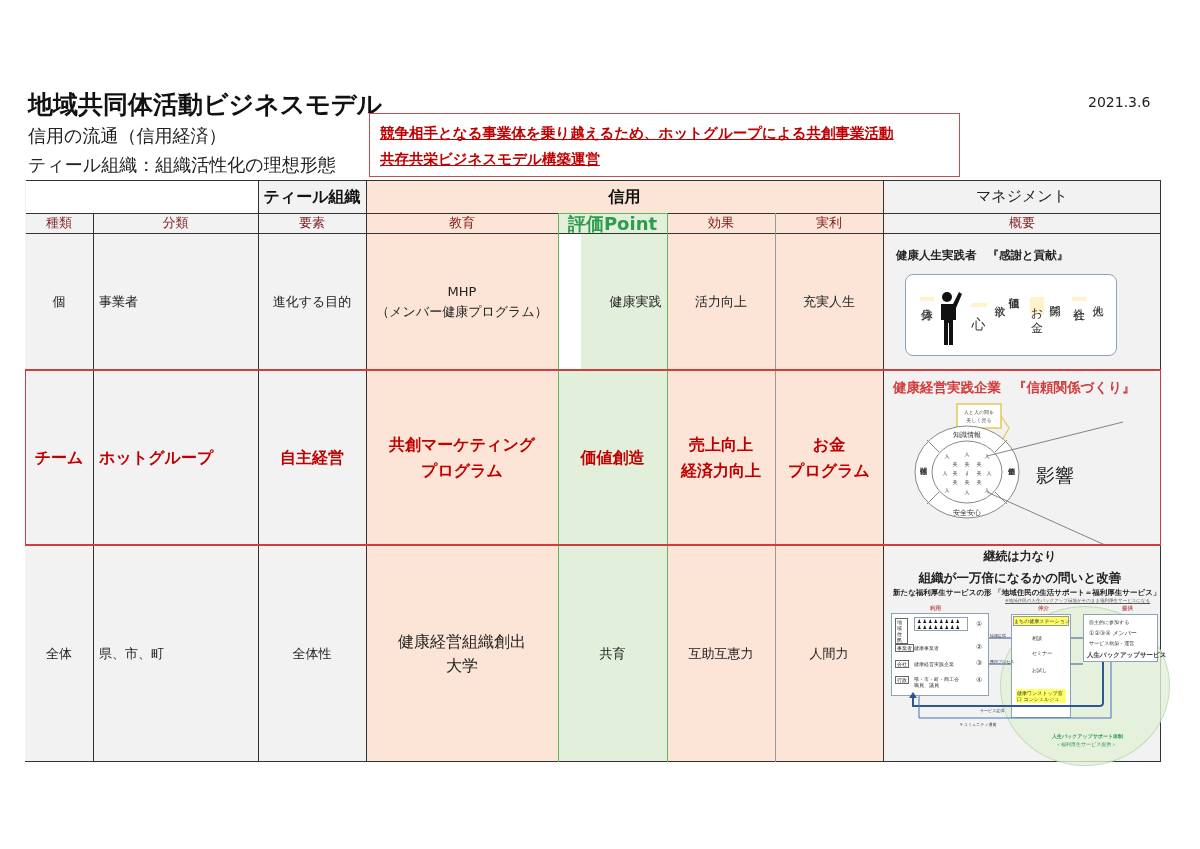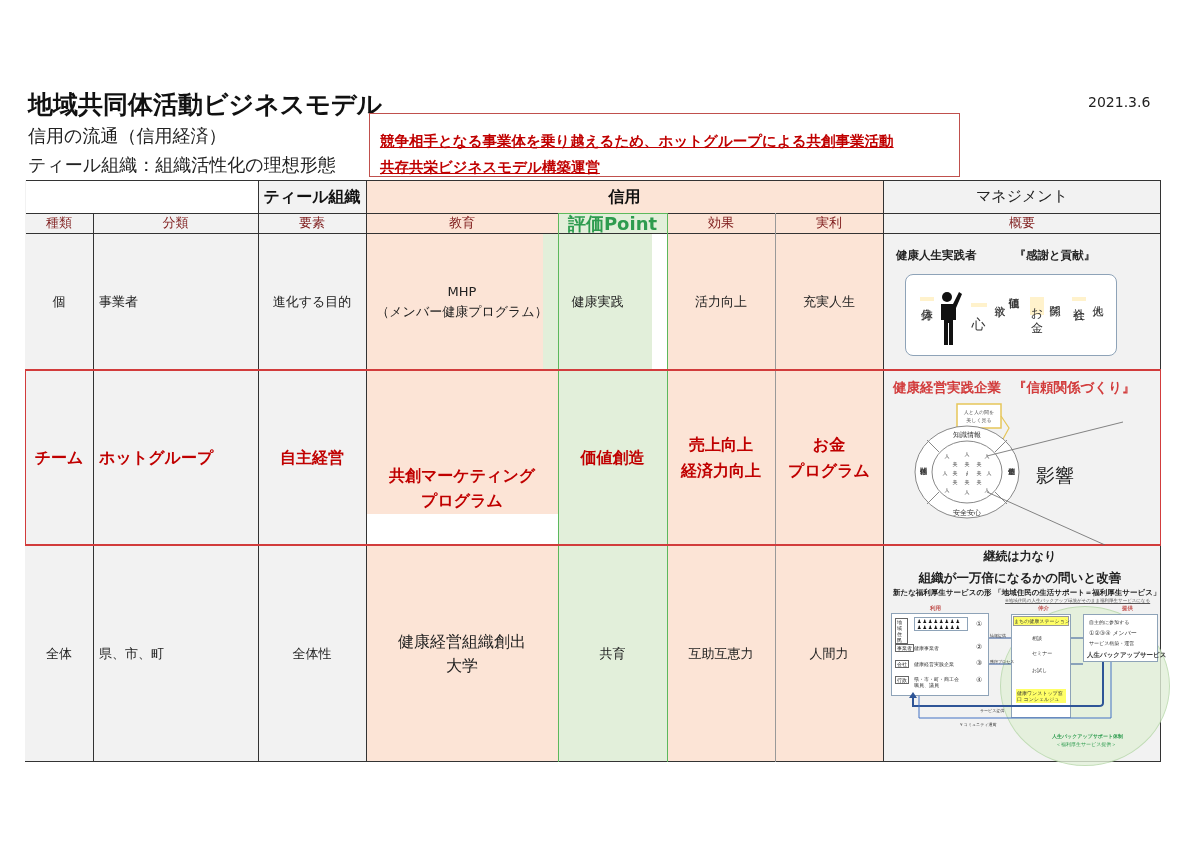--- a/index.html
+++ b/index.html
@@ -4,21 +4,21 @@
 <style>
   * { box-sizing: border-box; margin: 0; padding: 0; }
   html, body { width: 1200px; height: 849px; background: #ffffff; overflow: hidden; }
   body { position: relative; font-family: "DejaVu Sans", "Liberation Sans", sans-serif; color: #222; }
 
   .title { position: absolute; left: 28px; top: 88px; font-size: 25px; font-weight: bold; color: #111; letter-spacing: 0px; }
   .subtitle1 { position: absolute; left: 28px; top: 124px; font-size: 18px; color: #222; }
   .subtitle2 { position: absolute; left: 28px; top: 153px; font-size: 18px; color: #222; }
   .date { position: absolute; left: 1068px; top: 94px; font-size: 14px; color: #222; margin-left: 20px; }
 
-  .callout { position: absolute; left: 369px; top: 113px; width: 591px; height: 64px; border: 1.5px solid #c0504d; background: #fff; padding: 14px 10px; }
+  .callout { position: absolute; left: 369px; top: 113px; width: 591px; height: 64px; border: 1.5px solid #c0504d; background: #fff; padding: 6px 10px; }
   .callout div { color: #c00000; font-weight: bold; font-size: 14.5px; text-decoration: underline; line-height: 26px; white-space: nowrap; }
 
   
   .tbl { position: absolute; left: 25px; top: 180px; width: 1136px; height: 582px; }
   .cell { position: absolute; display: flex; align-items: center; justify-content: center; text-align: center; font-size: 13px; line-height: 1.5; }
   .gray { background: #f2f2f2; }
   .peach { background: #fce4d6; }
   .green { background: #e2efda; }
   .hdr-big { font-size: 16px; font-weight: bold; color: #111; }
   .hdr-mgmt { font-size: 15px; color: #222; }
@@ -30,21 +30,21 @@
 
   .line-h { position: absolute; height: 0; border-top: 1.5px solid #333; }
   .line-v { position: absolute; width: 0; border-left: 1.5px solid #333; }
   .thin-v { position: absolute; width: 0; border-left: 1px solid #999; }
   .green-v { position: absolute; width: 0; border-left: 1.5px solid #5cb85c; }
   .red-h { position: absolute; height: 0; border-top: 2px solid #d23c3c; }
   .red-v { position: absolute; width: 0; border-left: 1.5px solid #d23c3c; }
 
   
   .m1-title { position: absolute; left: 896px; top: 248px; font-size: 11.5px; font-weight: bold; color: #222; white-space: nowrap; }
-  .m1-title span { margin-left: 38px; text-align: right; }
+  .m1-title span { margin-left: 11px; text-align: right; }
   .m1-box { position: absolute; left: 905px; top: 274px; width: 212px; height: 82px; border: 1px solid #8ea3b8; border-radius: 8px; background: #fff; }
   .vchip { position: absolute; writing-mode: vertical-rl; font-size: 12px; background: #fff2cc; padding: 2px 1px; line-height: 1; color: #333; }
   .vtext { position: absolute; writing-mode: vertical-rl; font-size: 11px; line-height: 1; color: #333; }
 
   
   .m2-title { position: absolute; left: 893px; top: 379px; font-size: 13.5px; font-weight: bold; color: #d23c3c; white-space: nowrap; }
   .m2-title span { margin-left: 12px; }
   .influence { position: absolute; left: 1036px; top: 463px; font-size: 19px; color: #222; }
 
   
@@ -87,31 +87,31 @@
   <div class="cell gray hdr-small" style="left:858px;top:33px;width:278px;height:20px;">概要</div>
 
   <div>
     <div class="cell gray" style="left:0;top:53px;width:68px;height:137px;">個</div>
     <div class="cell gray left" style="left:68px;top:53px;width:165px;height:137px;">事業者</div>
     <div class="cell gray" style="left:233px;top:53px;width:108px;height:137px;">進化する目的</div>
     <div class="cell peach" style="left:341px;top:53px;width:192px;height:137px;flex-direction:column;">
       <span>MHP</span>
       <span>（メンバー健康プログラム）</span>
     </div>
-    <div class="cell green" style="left:518px;top:53px;width:109px;height:137px;">健康実践</div>
+    <div class="cell green" style="left:556px;top:53px;width:109px;height:137px;">健康実践</div>
     <div class="cell peach" style="left:642px;top:53px;width:108px;height:137px;">活力向上</div>
     <div class="cell peach" style="left:750px;top:53px;width:108px;height:137px;">充実人生</div>
     <div class="cell gray" style="left:858px;top:53px;width:278px;height:137px;"></div>
   </div>
 
   <div>
     <div class="cell gray red-bold" style="left:0;top:190px;width:68px;height:175px;">チーム</div>
     <div class="cell gray red-bold left" style="left:68px;top:190px;width:165px;height:175px;">ホットグループ</div>
     <div class="cell gray red-bold" style="left:233px;top:190px;width:108px;height:175px;">自主経営</div>
-    <div class="cell peach red-bold" style="left:341px;top:190px;width:192px;height:144px;flex-direction:column;justify-content:flex-end;">
+    <div class="cell peach red-bold" style="left:341px;top:190px;width:192px;height:175px;flex-direction:column;">
       <span>共創マーケティング</span>
       <span>プログラム</span>
     </div>
     <div class="cell green red-bold" style="left:533px;top:190px;width:109px;height:175px;font-family:Liberation Serif, serif;">価値創造</div>
     <div class="cell peach red-bold" style="left:642px;top:190px;width:108px;height:175px;flex-direction:column;">
       <span>売上向上</span>
       <span>経済力向上</span>
     </div>
     <div class="cell peach red-bold" style="left:750px;top:190px;width:108px;height:175px;flex-direction:column;">
       <span>お金</span>

